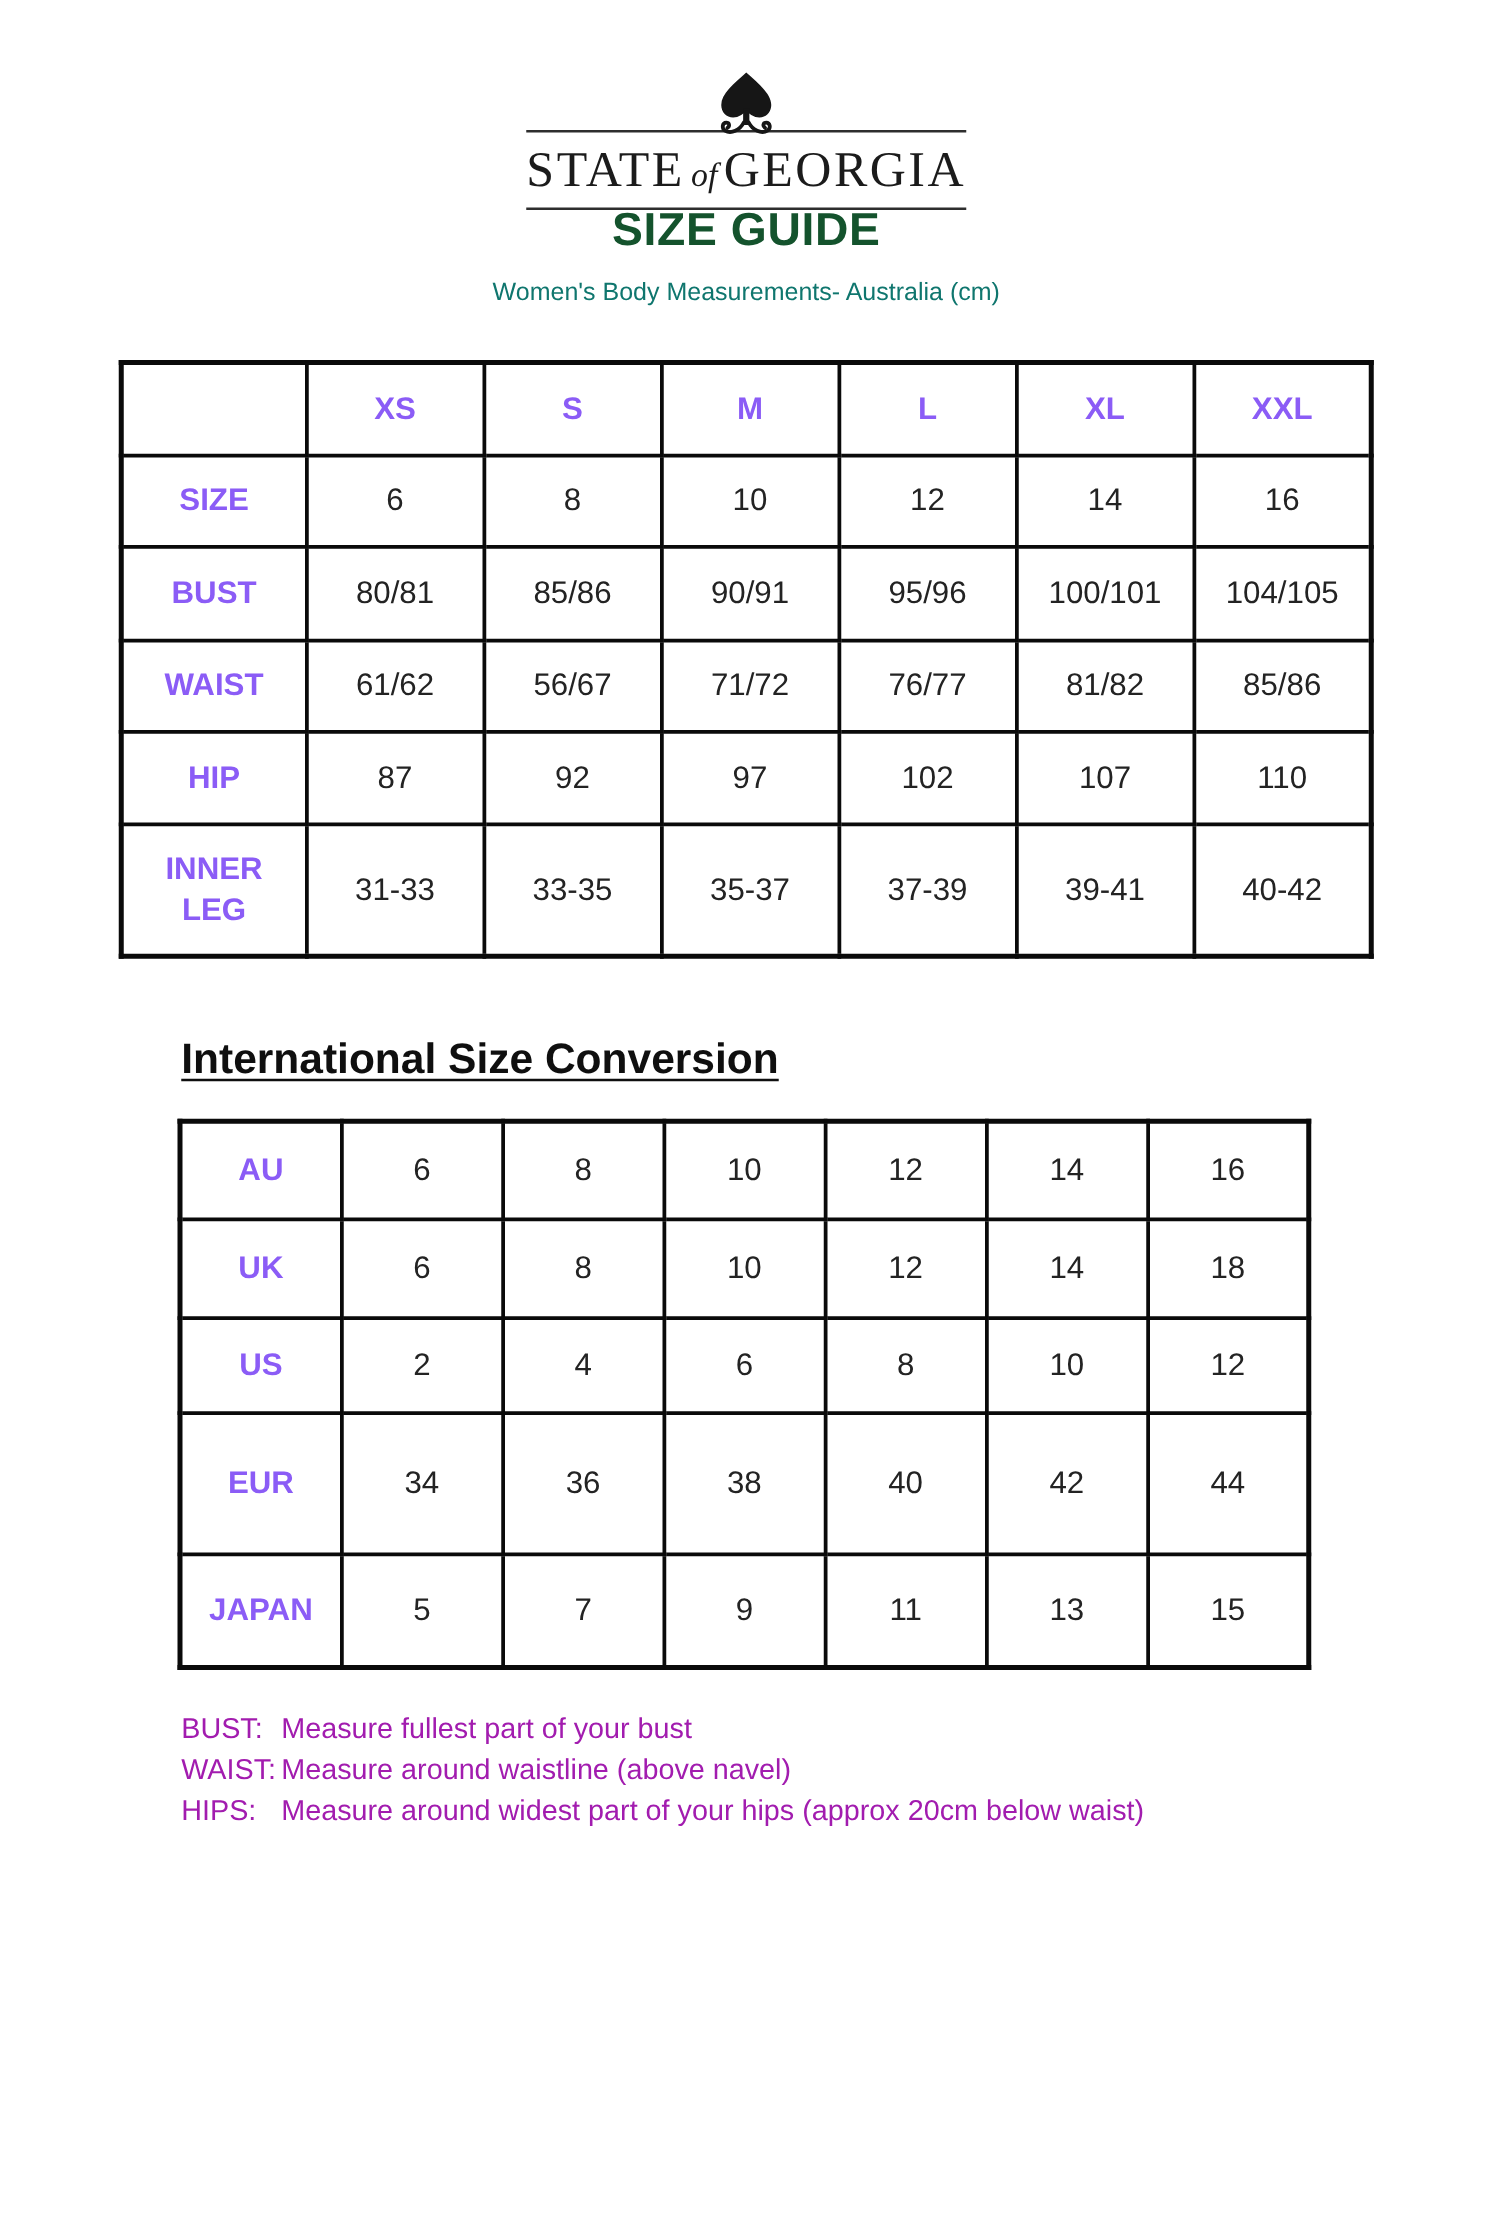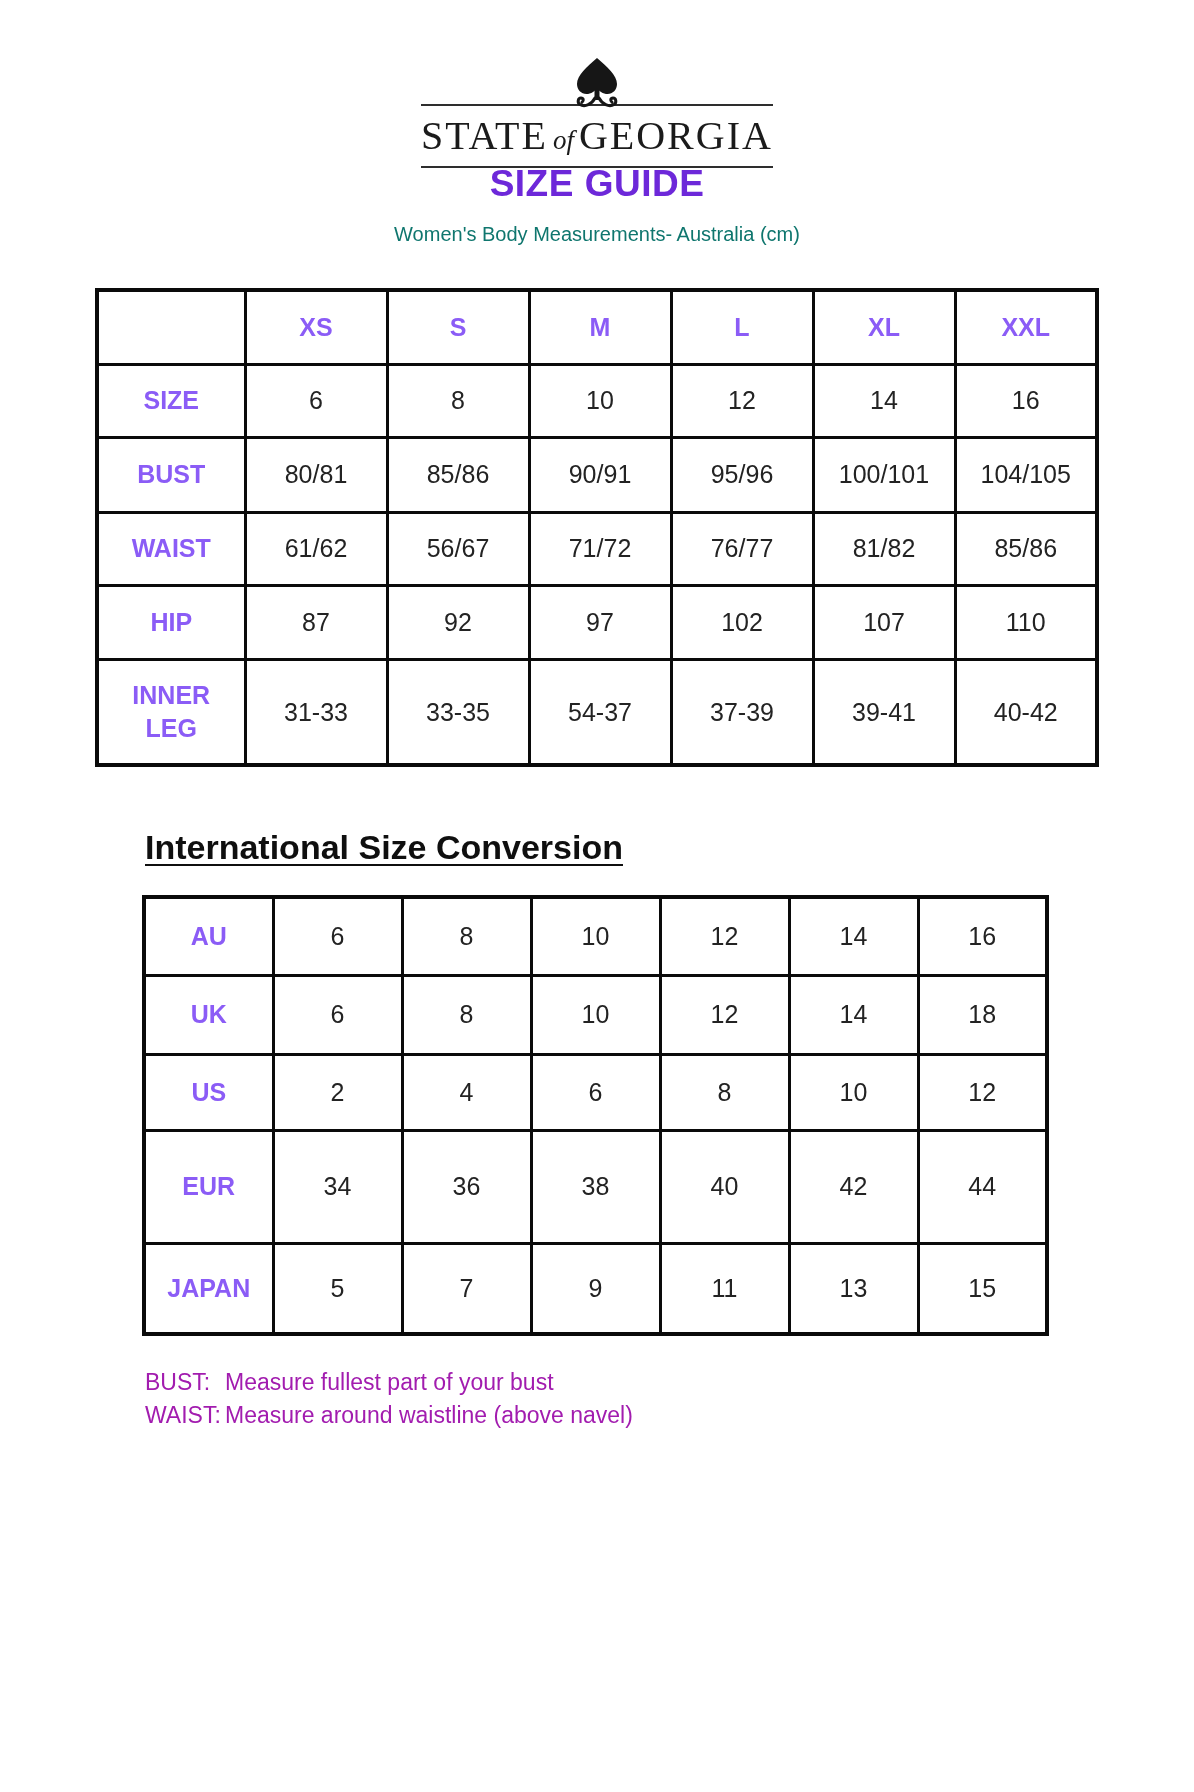--- a/index.html
+++ b/index.html
@@ -13,21 +13,21 @@
   .logo-top{position:relative;height:52px;border-bottom:2px solid #2e2e2e;}
   .tree{position:absolute;left:50%;bottom:-11px;transform:translateX(-50%);}
   .logo-name{
     font-family:"Liberation Serif","DejaVu Serif",serif;
     font-size:40px;color:#1b1b1b;letter-spacing:2px;white-space:nowrap;
     text-align:center;padding:6px 0 7px;border-bottom:2px solid #2e2e2e;
   }
   .logo-name .of{font-style:italic;font-size:27px;letter-spacing:0;margin:6px 5px;}
   .page-title{
     position:absolute;top:163px;left:0;width:100%;text-align:center;
-    font-size:37px;font-weight:700;color:#6d28d9;letter-spacing:0.5px;
+    font-size:37px;font-weight:700;color:#14532d;letter-spacing:0.5px;
   }
   .subtitle{
     position:absolute;top:223px;left:0;width:100%;text-align:center;
     font-size:20px;color:#0f766e;
   }
   
   table{border-collapse:collapse;table-layout:fixed;}
   .sizes-table{position:absolute;left:95px;top:288px;border:4px solid #0a0a0a;}
   .conv-table{position:absolute;left:142px;top:895px;border:4px solid #0a0a0a;}
   td{
@@ -119,21 +119,21 @@
     <td>92</td>
     <td>97</td>
     <td>102</td>
     <td>107</td>
     <td>110</td>
   </tr>
   <tr style="height:106px">
     <td class="lbl">INNER LEG</td>
     <td>31-33</td>
     <td>33-35</td>
-    <td>54-37</td>
+    <td>35-37</td>
     <td>37-39</td>
     <td>39-41</td>
     <td>40-42</td>
   </tr>
 </tbody>
   </table>
 
 <div class="conv-heading">International Size Conversion</div>
 
 <table class="conv-table">
@@ -197,13 +197,17 @@
 
 <div class="notes">
   <div class="note-row">
     <span>BUST:</span>
     <span>Measure fullest part of your bust</span>
   </div>
   <div class="note-row">
     <span>WAIST:</span>
     <span>Measure around waistline (above navel)</span>
   </div>
+  <div class="note-row">
+    <span>HIPS:</span>
+    <span>Measure around widest part of your hips (approx 20cm below waist)</span>
+  </div>
 </div>
 
 </body></html>

